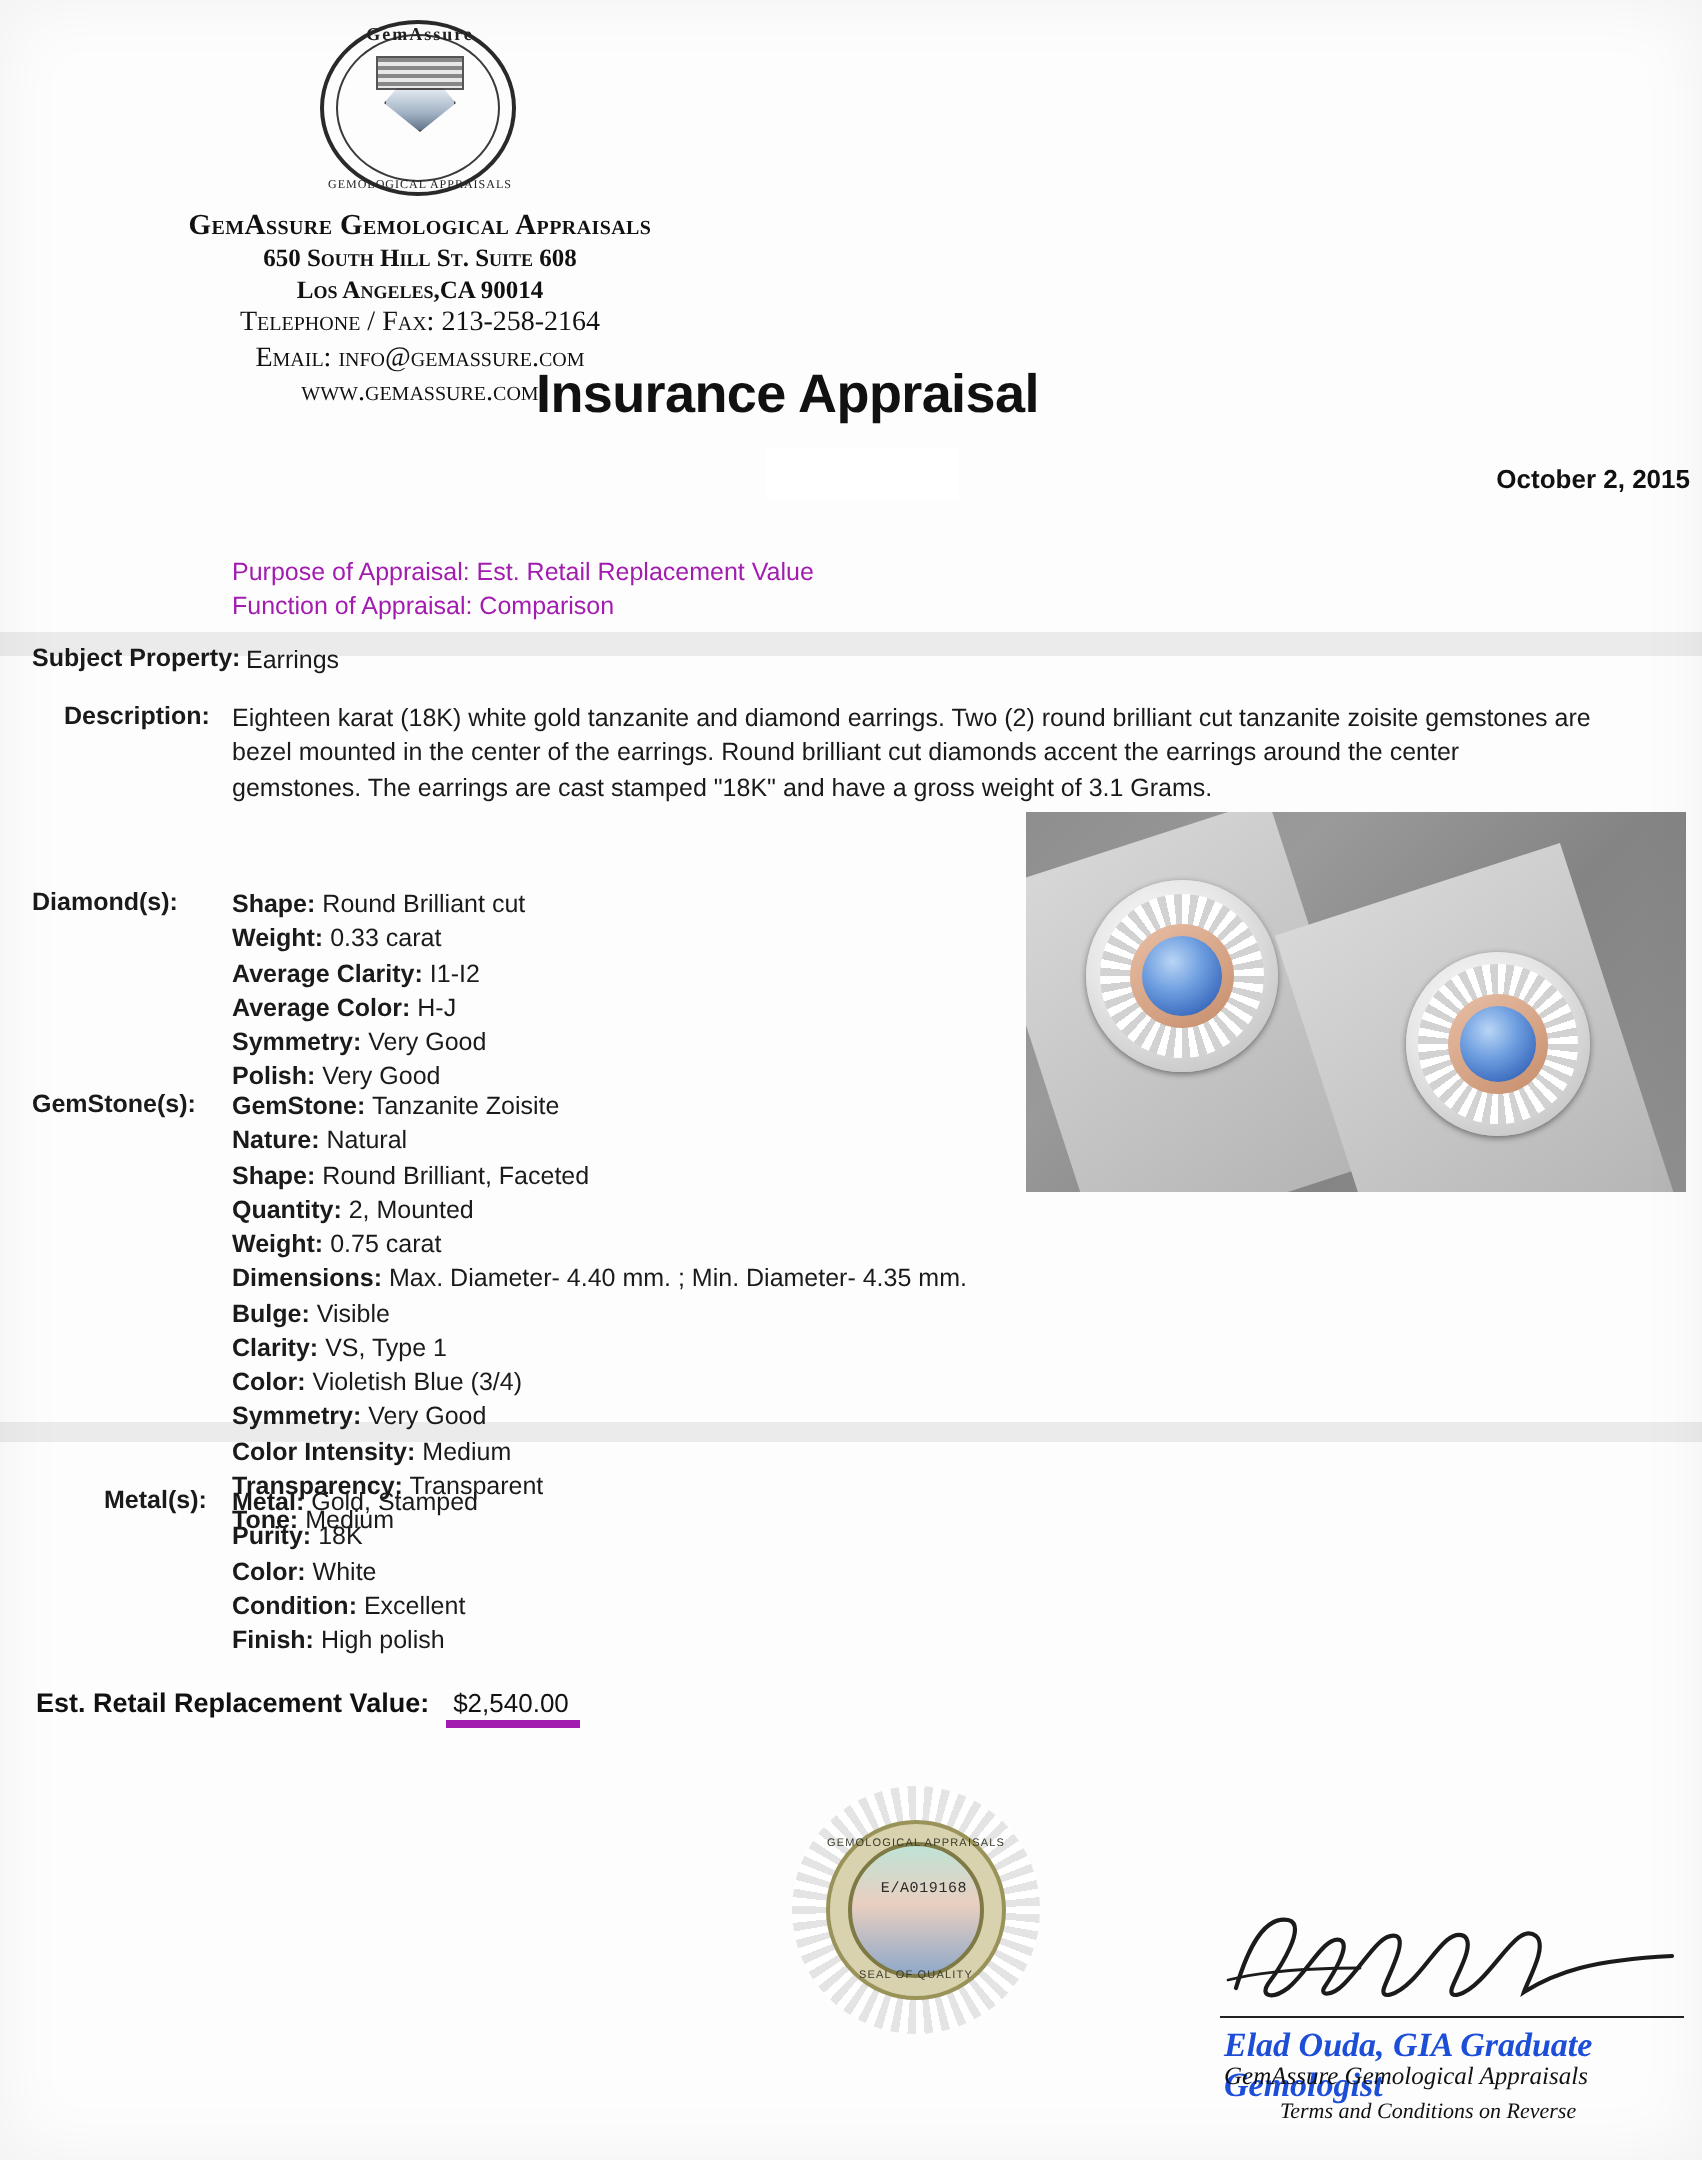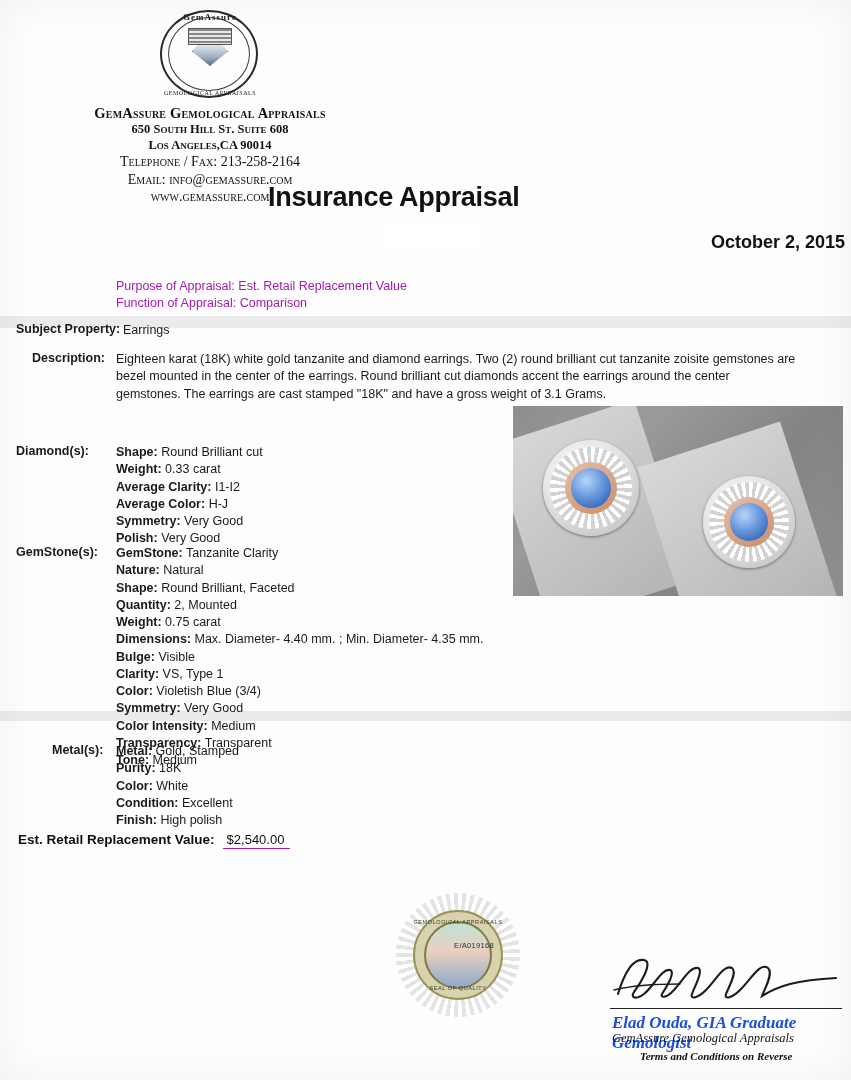--- a/index.html
+++ b/index.html
@@ -136,21 +136,21 @@
     left: 383px;
     top: 224px;
     width: 96px;
     height: 26px;
     background: #ffffff;
   }
   .doc-date {
     position: absolute;
     right: 6px;
     top: 232px;
-    font-size: 18px;
+    font-size: 13px;
     font-weight: bold;
     color: #111;
   }
 
   
   .purpose {
     position: absolute;
     left: 116px;
     top: 278px;
     font-size: 12.5px;
@@ -197,24 +197,25 @@
     position: absolute;
     left: 18px;
     top: 832px;
     font-size: 13.5px;
     font-weight: bold;
     color: #111;
   }
   .value-amount {
     display: inline-block;
     margin-left: 8px;
-    border-bottom: 1px solid #a21caf;
+    border-bottom: 4px solid #a21caf;
     padding: 0 6px 1px 4px;
     font-weight: normal;
     font-size: 13px;
+    margin-top: 12px;
   }
 
   
   .photo {
     position: absolute;
     left: 513px;
     top: 406px;
     width: 330px;
     height: 190px;
     background:
@@ -287,26 +288,26 @@
     left: 28px; top: 28px;
     width: 68px; height: 68px;
     border-radius: 50%;
     background: linear-gradient(180deg,#bfe3d6 0%,#e9cfc0 45%,#8fa9c9 100%);
     border: 2px solid #7f7a45;
     box-sizing: border-box;
     overflow: hidden;
   }
   .footer-seal .seal-code {
     position: absolute;
-    left: 16px; top: 48px;
+    left: 4px; top: 48px;
     width: 124px;
     text-align: center;
     font-size: 7.5px;
     color: #2b2b2b;
-    font-family: Liberation Sans, sans-serif;
+    font-family: Liberation Mono, monospace;
     letter-spacing: 0.3px;
   }
   .footer-seal .arc-top,
   .footer-seal .arc-bottom {
     position: absolute;
     left: 0;
     width: 124px;
     text-align: center;
     font-size: 5.5px;
     color: #3a3a2a;
@@ -348,21 +349,21 @@
     font-style: italic;
     color: #111;
   }
   .sig-terms {
     position: absolute;
     left: 640px;
     top: 1050px;
     font-family: "Liberation Serif", serif;
     font-size: 11px;
     font-style: italic;
-    font-weight: bold;
+    font-weight: normal;
     color: #111;
   }
   .edge-shadow {
     position: absolute;
     left: 0; top: 0;
     width: 851px; height: 1080px;
     pointer-events: none;
     box-shadow: inset 0 0 36px rgba(0,0,0,0.05);
   }
 </style>
@@ -411,21 +412,21 @@
     <div class="kv"><b>Shape:</b> <span>Round Brilliant cut</span></div>
     <div class="kv"><b>Weight:</b> <span>0.33 carat</span></div>
     <div class="kv"><b>Average Clarity:</b> <span>I1-I2</span></div>
     <div class="kv"><b>Average Color:</b> <span>H-J</span></div>
     <div class="kv"><b>Symmetry:</b> <span>Very Good</span></div>
     <div class="kv"><b>Polish:</b> <span>Very Good</span></div>
   </div>
 
   <div class="row-label" id="gem-label">GemStone(s):</div>
   <div class="row-body" id="gem-body">
-    <div class="kv"><b>GemStone:</b> <span>Tanzanite Clarity</span></div>
+    <div class="kv"><b>GemStone:</b> <span>Tanzanite Zoisite</span></div>
     <div class="kv"><b>Nature:</b> <span>Natural</span></div>
     <div class="kv"><b>Shape:</b> <span>Round Brilliant, Faceted</span></div>
     <div class="kv"><b>Quantity:</b> <span>2, Mounted</span></div>
     <div class="kv"><b>Weight:</b> <span>0.75 carat</span></div>
     <div class="kv"><b>Dimensions:</b> <span>Max. Diameter- 4.40 mm. ; Min. Diameter- 4.35 mm.</span></div>
     <div class="kv"><b>Bulge:</b> <span>Visible</span></div>
     <div class="kv"><b>Clarity:</b> <span>VS, Type 1</span></div>
     <div class="kv"><b>Color:</b> <span>Violetish Blue (3/4)</span></div>
     <div class="kv"><b>Symmetry:</b> <span>Very Good</span></div>
     <div class="kv"><b>Color Intensity:</b> <span>Medium</span></div>

